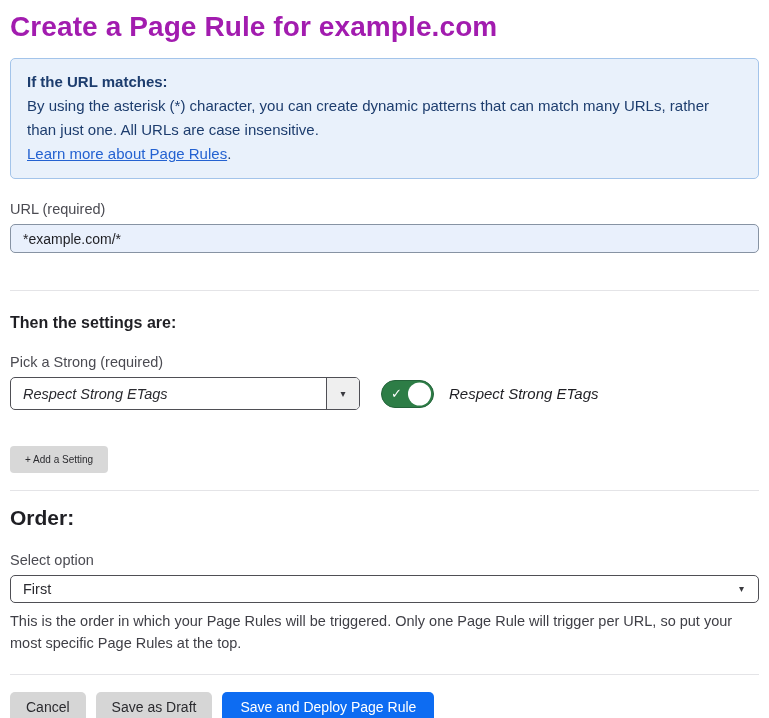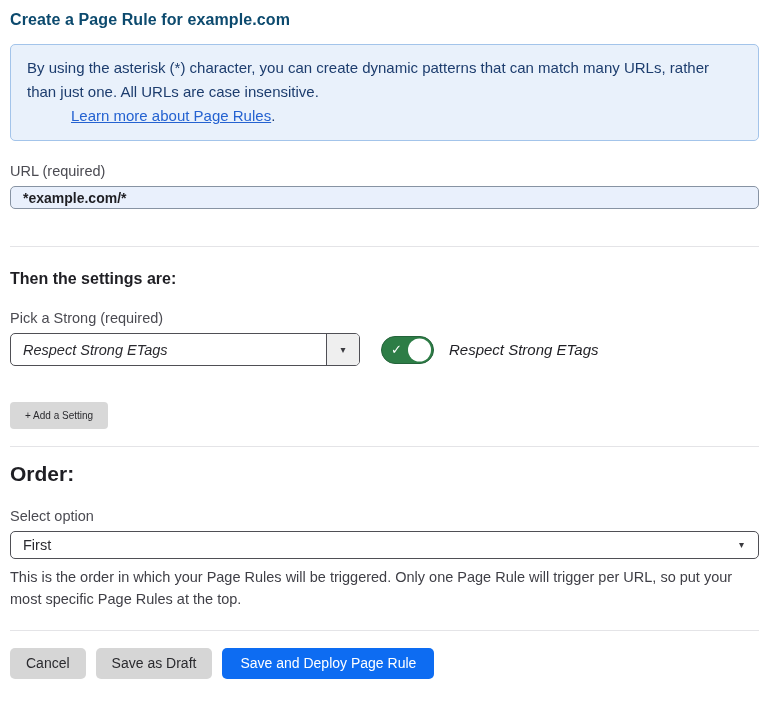--- a/index.html
+++ b/index.html
@@ -6,65 +6,63 @@
   html, body { width: 769px; height: 718px; background: #ffffff; }
   body {
     font-family: "Liberation Sans", "DejaVu Sans", sans-serif;
     color: #2e2e33;
     overflow: hidden;
   }
   .container { padding: 0 10px; width: 769px; }
 
   .page-title {
     margin-top: 11px;
-    font-size: 16px;
+    font-size: 28px;
     font-weight: 700;
-    color: #0c4a6e;
+    color: #a21caf;
     letter-spacing: .1px;
   }
 
   .info-box {
     margin-top: 15px;
     background: #e9f1fb;
     border: 1px solid #a3c4ea;
     border-radius: 5px;
     padding: 11px 16px 12px 16px;
     font-size: 15px;
     line-height: 1.6;
     color: #1d3d6e;
   }
   .info-box .info-heading { font-weight: 700; }
   .info-box .info-body { max-width: 720px; }
   .info-box a.info-link {
     color: #2462d1;
     text-decoration: underline;
     cursor: pointer;
-    margin-left: 44px;
   }
   .info-box .link-suffix { color: #1d3d6e; }
 
   .field-label {
     margin-top: 22px;
     font-size: 14.5px;
     color: #4b4b52;
   }
 
   .url-input {
     margin-top: 7px;
     width: 749px;
-    height: 23px;
+    height: 29px;
     background: #e9f0fc;
     border: 1px solid #8793a3;
     border-radius: 5px;
     padding: 0 12px;
     font-size: 14px;
     color: #1f1f24;
     font-family: "Liberation Sans", sans-serif;
     outline: none;
-    font-weight: bold;
   }
 
   .divider {
     border: none;
     border-top: 1px solid #e4e4e7;
     height: 0;
   }
   .divider-1 { margin-top: 37px; }
   .divider-2 { margin-top: 17px; }
   .divider-3 { margin-top: 19px; }
@@ -215,20 +213,21 @@
   }
 </style>
 </head>
 <body>
 
 <div class="container">
 
   <h1 class="page-title">Create a Page Rule for example.com</h1>
 
   <div class="info-box">
+    <div class="info-heading">If the URL matches:</div>
     <div class="info-body">By using the asterisk (*) character, you can create dynamic patterns that can match many URLs, rather than just one. All URLs are case insensitive.</div>
     <div>
       <a class="info-link">Learn more about Page Rules</a><span class="link-suffix">.</span>
     </div>
   </div>
 
   <div class="field-label">URL (required)</div>
   <input class="url-input" type="text" value="*example.com/*" style="">
 
   <hr class="divider divider-1">

